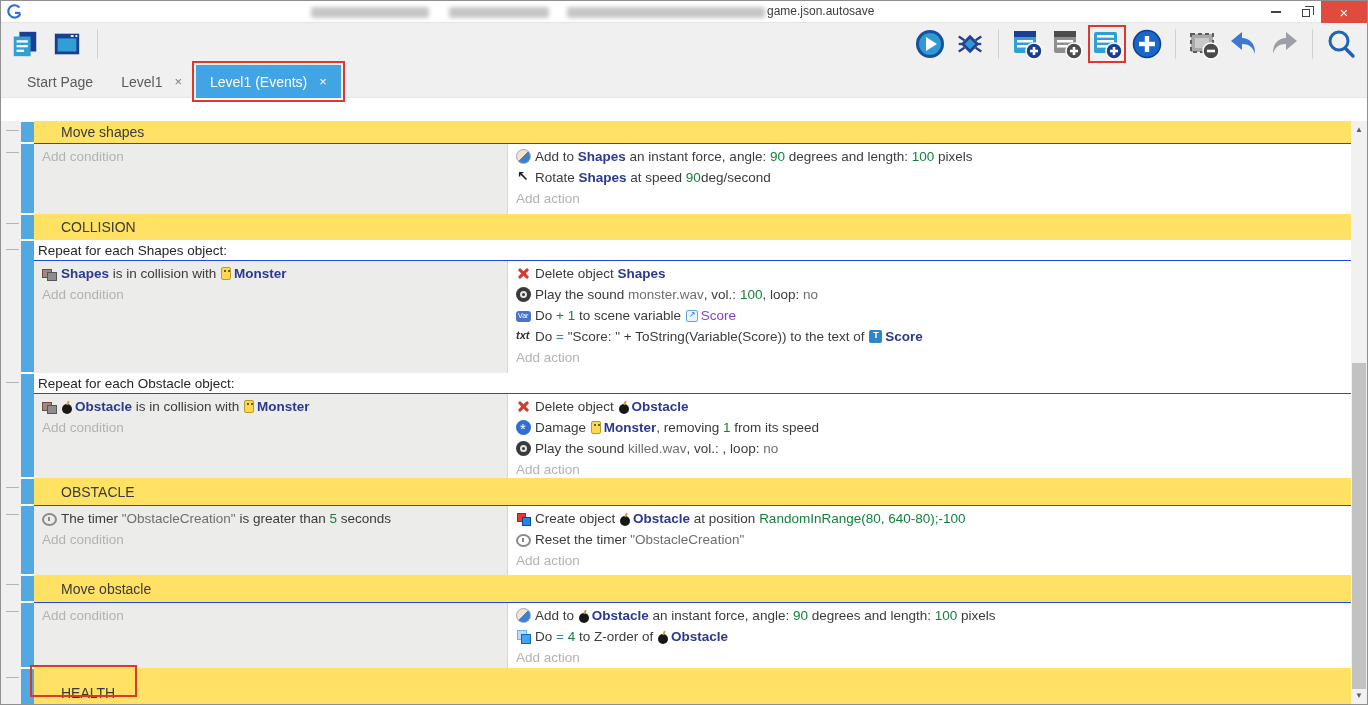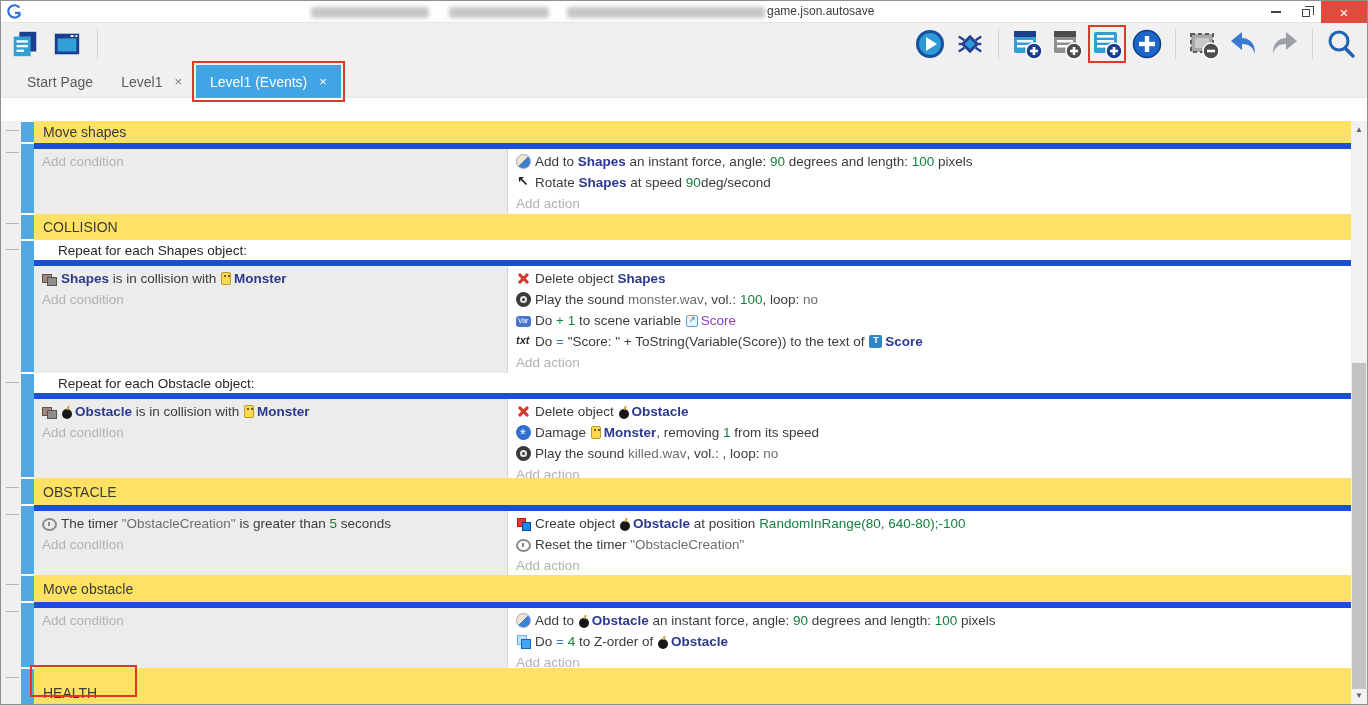--- a/index.html
+++ b/index.html
@@ -40,24 +40,24 @@
   .tab.active .close{color:#ffffff;}
   .tab.hl{outline:2px solid #dc392b;outline-offset:2px;}
 
   
   .events{position:absolute;top:120px;left:0;width:1352px;bottom:0;background:#fff;overflow:hidden;}
   .erow{display:flex;width:100%;position:relative;}
   .gutter{width:20px;background:#f0f0f0;position:relative;flex:none;}
   .gutter::before{content:"";position:absolute;top:9px;left:5px;width:13px;height:1px;background:#b5b5b5;}
   .ebar{width:13px;background:#52a8e0;flex:none;margin:1px 0;}
   .econtent{flex:1;min-width:0;display:flex;flex-direction:column;}
-  .group-header{flex:1;background:#ffe264;display:flex;align-items:center;padding-left:9px;font-size:14px;color:#3a3a3a;position:relative;}
+  .group-header{flex:1;background:#ffe264;display:flex;align-items:center;padding-left:27px;font-size:14px;color:#3a3a3a;position:relative;}
   .red-frame{position:absolute;left:-4px;top:-3px;width:107px;height:32px;border:2px solid #dc392b;pointer-events:none;}
-  .repeat-label{height:20px;display:flex;align-items:center;padding-left:24px;font-size:13.5px;color:#262626;background:#fff;}
-  .ebody{flex:1;display:flex;min-height:0;border-top:6px solid #1d4ed8;}
+  .repeat-label{height:20px;display:flex;align-items:center;padding-left:4px;font-size:13.5px;color:#262626;background:#fff;}
+  .ebody{flex:1;display:flex;min-height:0;border-top:1px solid #1d4ed8;}
   .conds{width:474px;flex:none;background:#ececea;padding:2px 0 0 0;border-right:1px solid #d6d6d4;}
   .acts{flex:1;background:#ffffff;padding:2px 0 0 0;}
   .line{height:21px;display:flex;align-items:center;padding-left:8px;font-size:13.5px;color:#3b3b3b;white-space:pre;}
   .s-p{color:#3b3b3b;} .s-obj{color:#2b3990;font-weight:bold;} .s-num{color:#15803d;}
   .s-mut{color:#b2b2b2;} .s-str{color:#6e6e6e;} .s-var{color:#8b3fc6;} .s-eq{color:#3a7bd5;}
 
   
   .oi{display:inline-block;position:relative;margin:0 3px 0 1px;flex:none;}
   .oi-monster{width:10px;height:13px;background:#ffd84d;border:1px solid #b89b2e;border-radius:2px;}
   .oi-monster::before{content:"";position:absolute;left:2px;top:2px;width:2px;height:2px;background:#6d5b17;box-shadow:4px 0 0 #6d5b17;}

